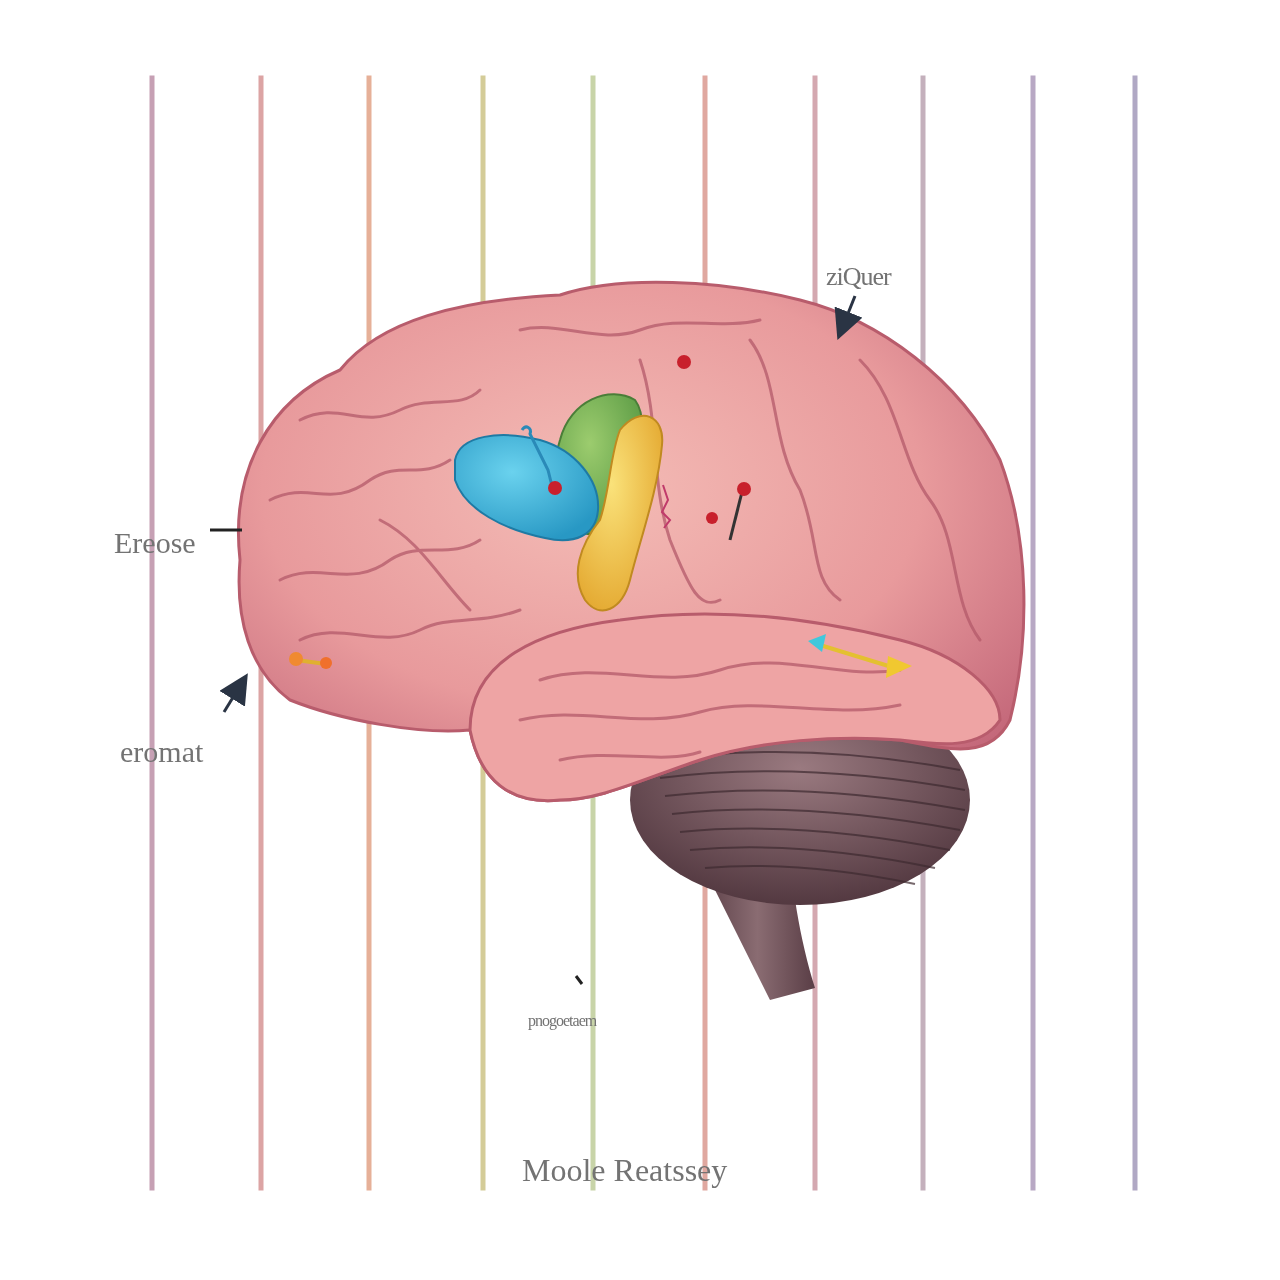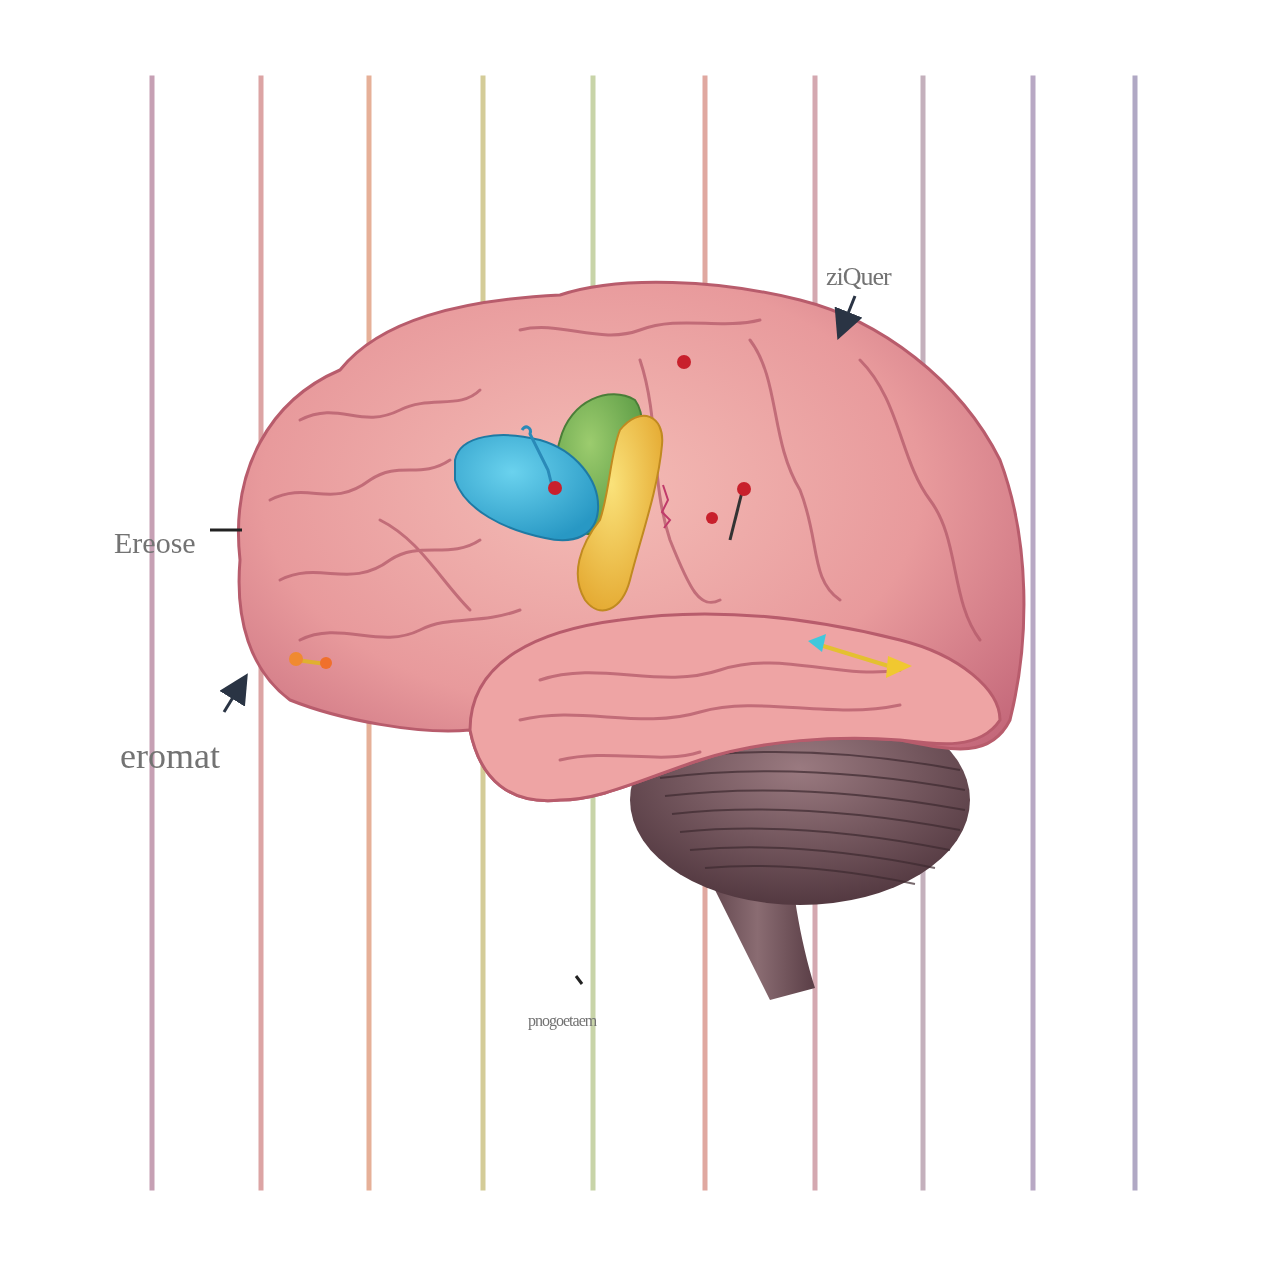--- a/index.html
+++ b/index.html
@@ -2,21 +2,21 @@
 <html><head>
   <meta charset="utf-8">
   <style>
     html, body { margin: 0; padding: 0; background: #ffffff; }
     body { width: 1280px; height: 1280px; position: relative; overflow: hidden;
            font-family: "DejaVu Serif", serif; }
     #stage { position: absolute; left: 0; top: 0; width: 1280px; height: 1280px; }
     .label { position: absolute; color: #737373; font-family: "Liberation Serif", serif; white-space: nowrap; padding-left: 8px; }
     .lbl-upper { left: 818px; top: 262px; font-size: 26px; letter-spacing: -1px; }
     .lbl-left  { left: 106px; top: 510px; font-size: 30px; margin-top: 16px; }
-    .lbl-lower { left: 112px; top: 735px; font-size: 36px; }
+    .lbl-lower { left: 112px; top: 735px; font-size: 30px; }
     .lbl-stem  { left: 520px; top: 1012px; font-size: 16px; letter-spacing: -1px; }
     .lbl-title { left: 514px; top: 1152px; font-size: 32px; font-family: "Liberation Serif", serif; }
   </style>
 </head>
 <body>
 
 <div id="stage">
   <svg width="1280" height="1280" viewBox="0 0 1280 1280">
     <defs>
       <linearGradient id="gridH" x1="0" x2="1" y1="0" y2="0">
@@ -152,13 +152,14 @@
       <line x1="210" y1="530" x2="242" y2="530" stroke="#222" stroke-width="3"></line>
       <line x1="224" y1="712" x2="240" y2="686" stroke="#2a3444" stroke-width="3" marker-end="url(#arrowDark)"></line>
       <line x1="576" y1="976" x2="582" y2="984" stroke="#222" stroke-width="3"></line>
     </g>
   </svg>
 
   <div class="label lbl-upper">ziQuer</div>
   <div class="label lbl-left">Ereose</div>
   <div class="label lbl-lower">eromat</div>
   <div class="label lbl-stem">pnogoetaem</div>
+  <div class="label lbl-title">Moole Reatssey</div>
 </div>
 
 </body></html>

